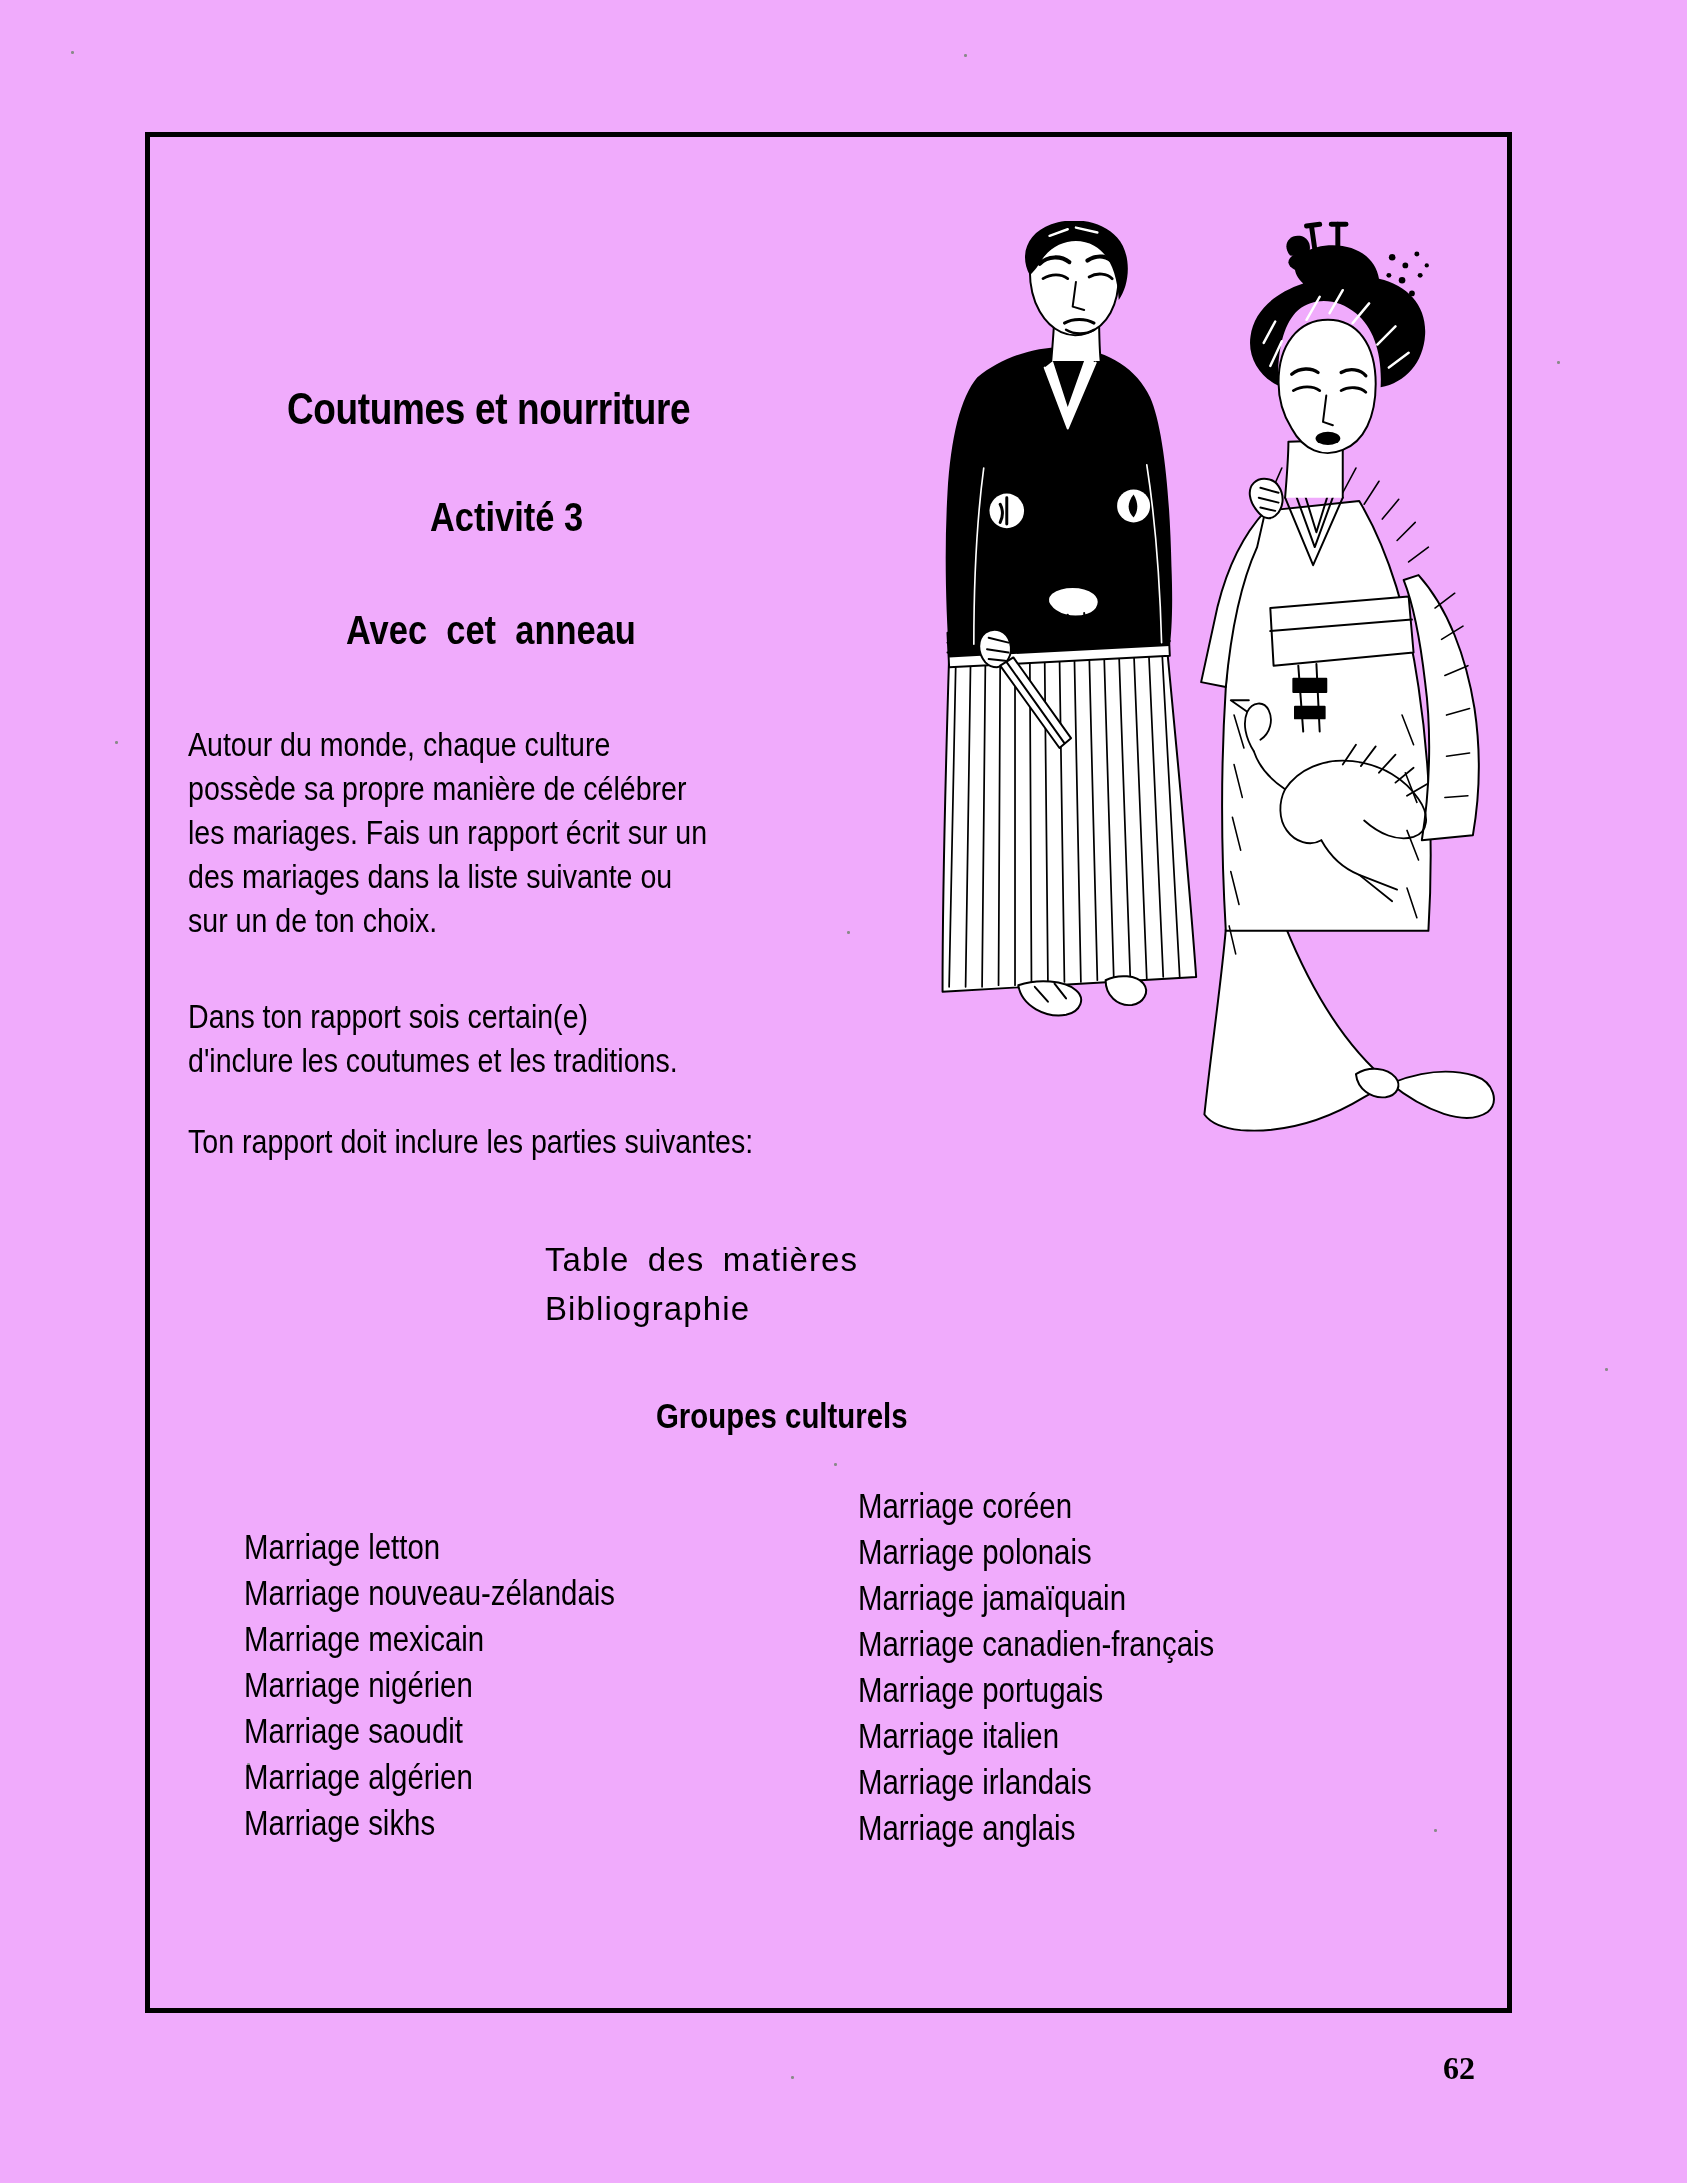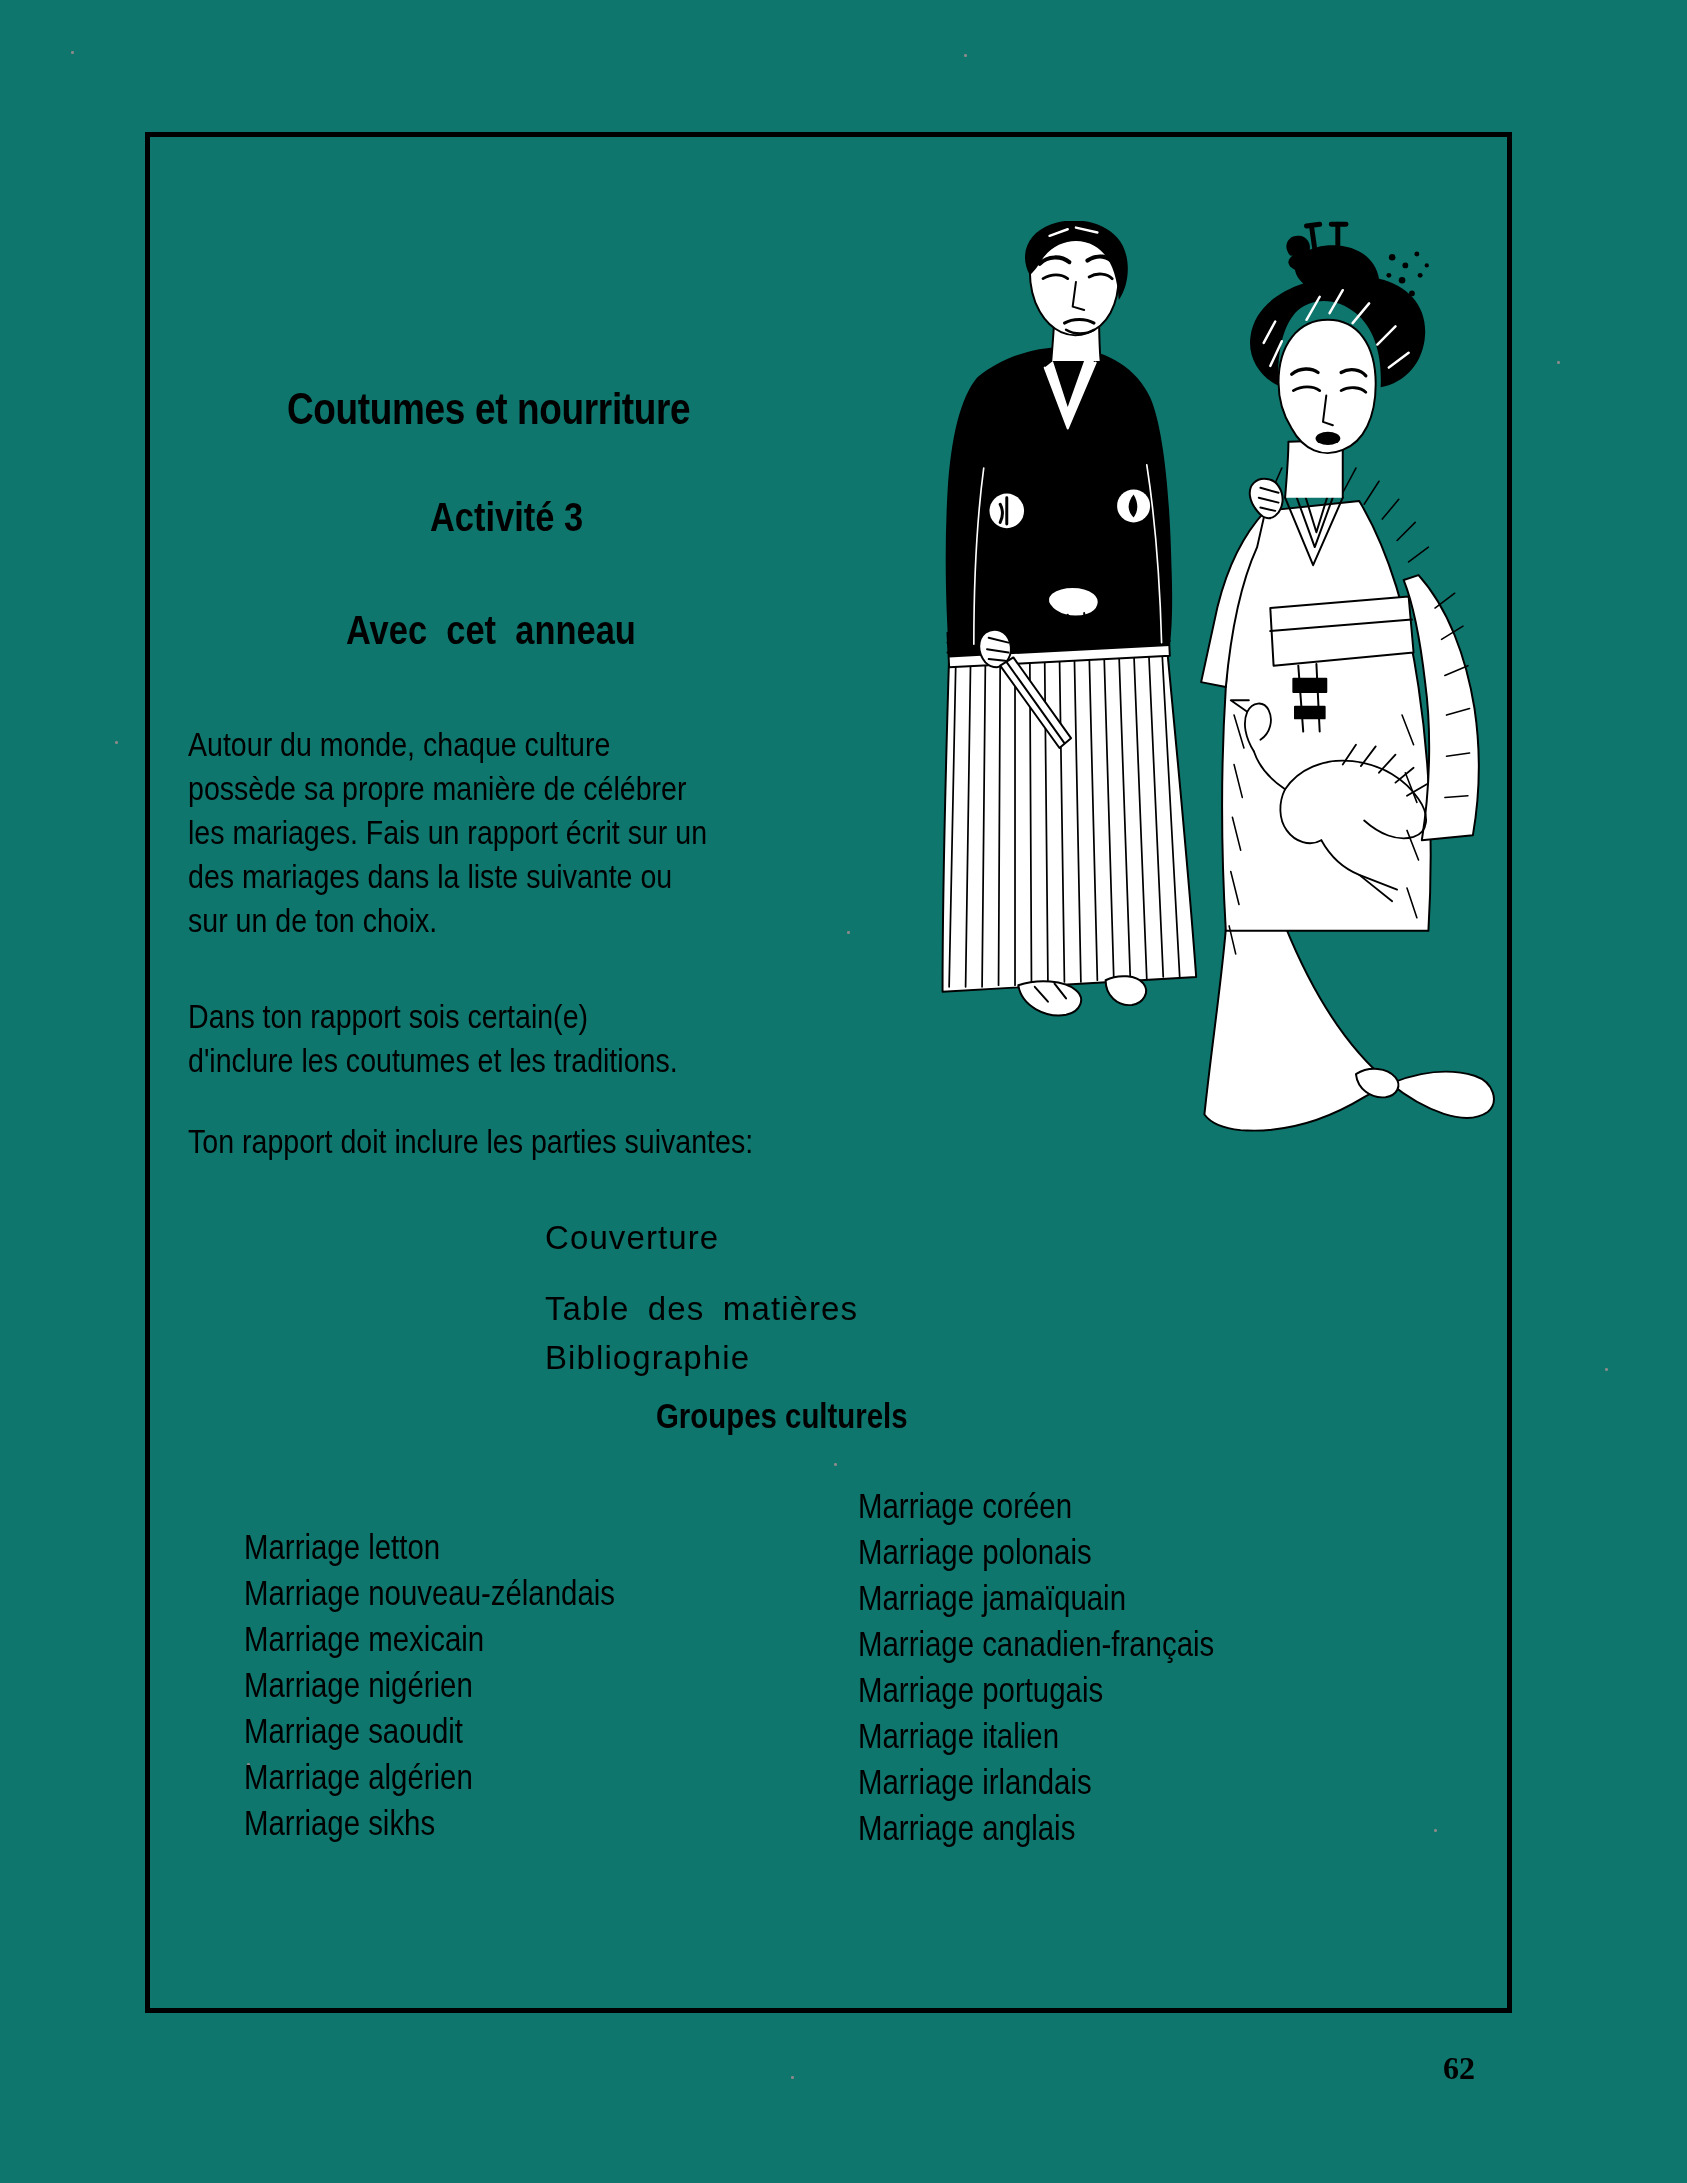--- a/index.html
+++ b/index.html
@@ -4,21 +4,21 @@
 <style>
   html,body{margin:0;padding:0;background:#fff;}
   body{
     width:1687px;height:2183px;
     font-family:"Liberation Sans","DejaVu Sans",sans-serif;
     color:#000;
     position:relative;
     overflow:hidden;
   }
   
-  #page{position:absolute;inset:0;background:#0f766e;}
+  #page{position:absolute;inset:0;background:#f0abfc;}
   #frame{
     position:absolute;
     left:145px;top:132px;
     width:1367px;height:1881px;
     border:5.8px solid #000;
     box-sizing:border-box;
   }
   
   .cond{
     font-family:"Liberation Sans Narrow","Liberation Sans","DejaVu Sans Condensed",sans-serif;
@@ -113,21 +113,20 @@
   </div>
 
   <div id="p2" class="para cond">
     <div>Dans ton rapport sois certain(e)</div>
     <div>d'inclure les coutumes et les   traditions.</div>
   </div>
 
   <div id="p3" class="para cond">Ton rapport doit inclure les parties suivantes:</div>
 
   <div id="parts">
-    <div>Couverture</div>
     <div class="sp">Table  des  matières</div>
     <div>Bibliographie</div>
   </div>
 
   <div id="groups-head" class="cond">Groupes culturels</div>
 
   <div id="col-left" class="mcol cond">
     <div>Marriage letton</div>
     <div>Marriage   nouveau-zélandais</div>
     <div>Marriage   mexicain</div>

